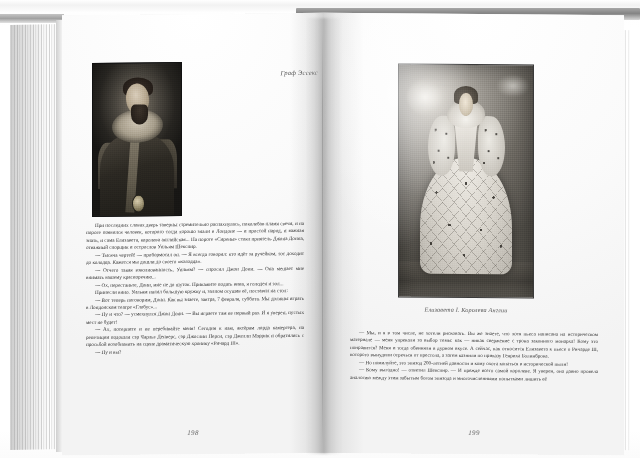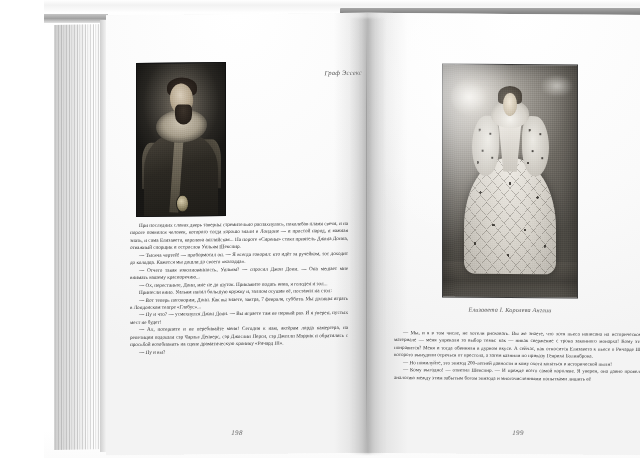--- a/index.html
+++ b/index.html
@@ -8,21 +8,20 @@
     width:640px;height:458px;overflow:hidden;
     font-family:"Liberation Serif", serif;
     position:relative;
   }
 
   
   #photo{
     position:absolute;inset:0;
     background:#1d4ed8;
     overflow:hidden;
-    margin-left:44px;
   }
 
   
   .surround{
     position:absolute;inset:0;
     background:
       linear-gradient(180deg,#fdfdfd 0%, #ffffff 6%, #ffffff 94%, #fbfbfb 100%);
   }
 
   

